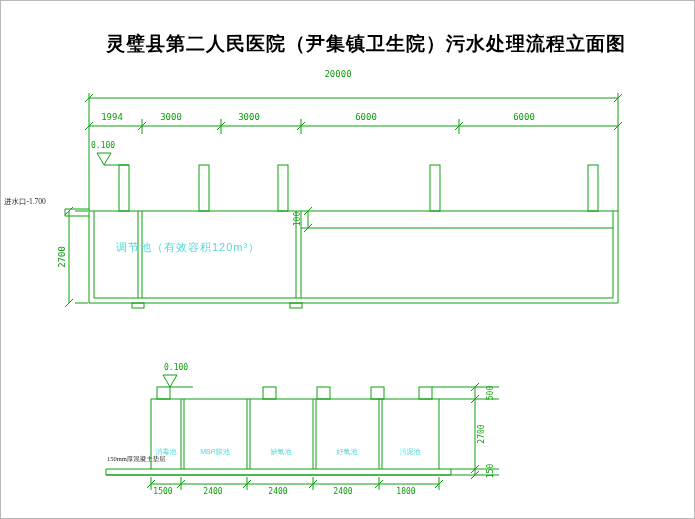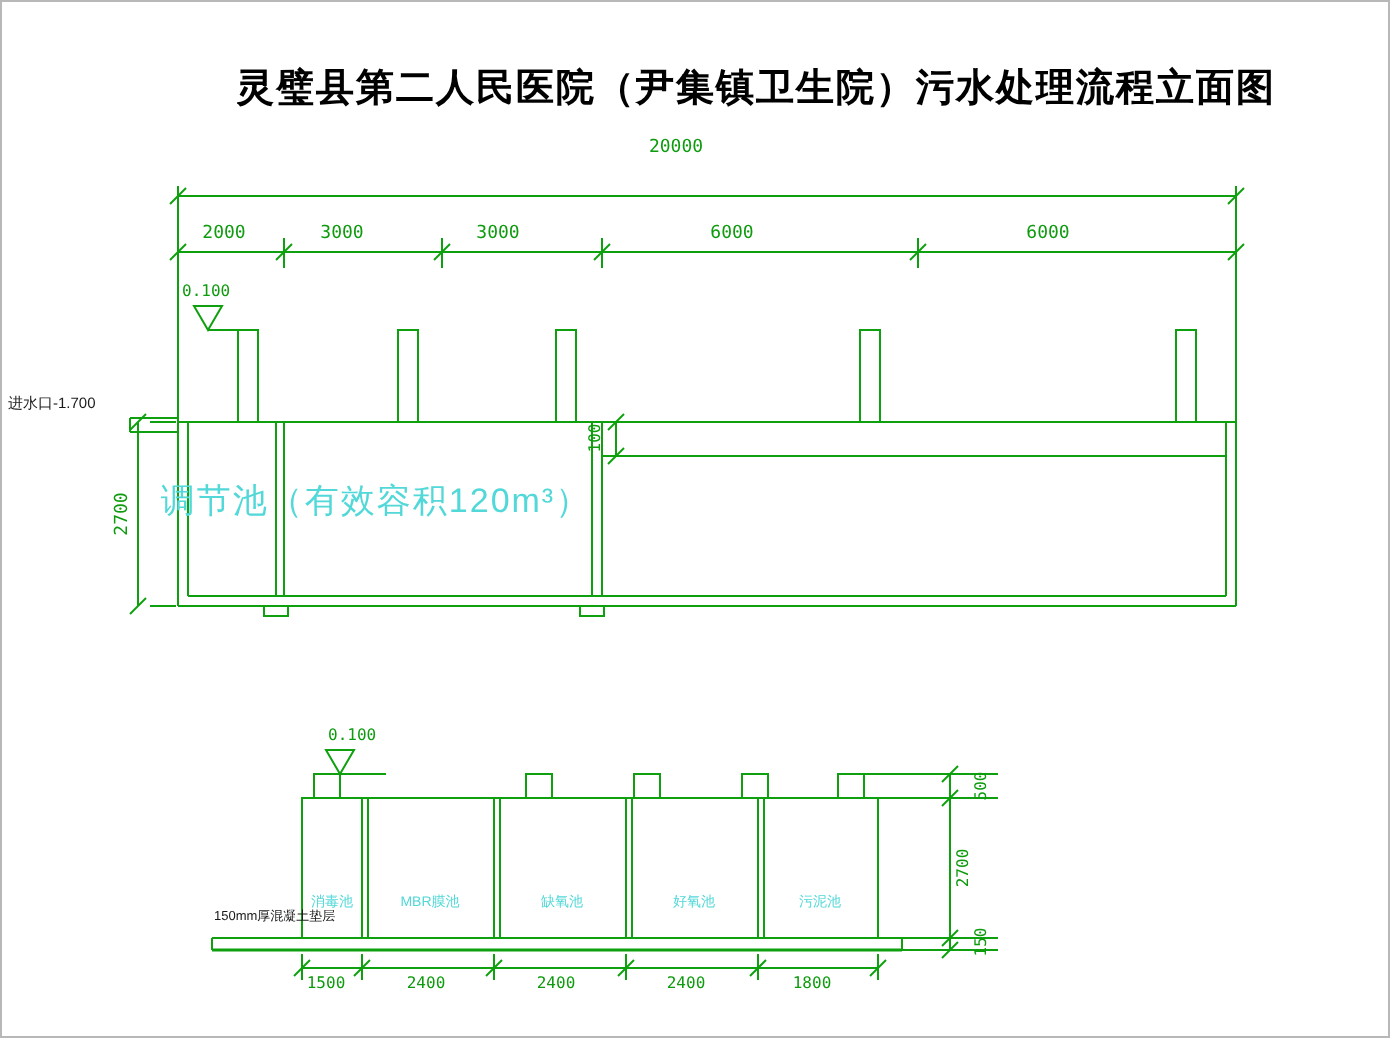--- a/index.html
+++ b/index.html
@@ -8,24 +8,24 @@
          font-family:"Liberation Sans",sans-serif;}
   #linework{position:absolute;left:0;top:0;}
   .lbl{position:absolute;white-space:nowrap;color:#0e9b0e;
        font-family:"DejaVu Sans Mono",monospace;line-height:1;}
   .c{transform:translateX(-50%);}
   .v{transform:translate(-50%,-50%) rotate(-90deg);}
   .f9{font-size:9px;} .f8{font-size:8px;}
   .cyan{position:absolute;white-space:nowrap;color:#52d8d8;
         font-family:"Liberation Sans",sans-serif;line-height:1;letter-spacing:1px;}
   .blk{position:absolute;white-space:nowrap;color:#1a1a1a;
-       font-family:Liberation Sans, sans-serif;line-height:1;}
+       font-family:Liberation Serif, serif;line-height:1;}
   #title{position:absolute;left:365px;top:30px;transform:translateX(-50%);
          font-family:"Liberation Serif",serif;font-weight:bold;font-size:19px;
-         letter-spacing:1px;color:#000;white-space:nowrap;margin-left:12px;}
+         letter-spacing:1px;color:#000;white-space:nowrap;}
 </style>
 </head>
 <body>
 
 <div id="stage">
 
   <svg id="linework" width="695" height="519" viewBox="0 0 695 519" stroke="#0ea00e" fill="none" stroke-width="1">
 
     <g>
       <line x1="88" y1="97" x2="617" y2="97"></line>
@@ -146,32 +146,32 @@
       <line x1="470" y1="390" x2="478" y2="382"></line>
       <line x1="470" y1="402" x2="478" y2="394"></line>
       <line x1="470" y1="472" x2="478" y2="464"></line>
       <line x1="470" y1="478" x2="478" y2="470"></line>
     </g>
   </svg>
 
   <div id="title">灵璧县第二人民医院（尹集镇卫生院）污水处理流程立面图</div>
 
   <span class="lbl f9 c" style="left:337px;top:69px">20000</span>
-  <span class="lbl f9 c" style="left:111px;top:112px">2000</span>
+  <span class="lbl f9 c" style="left:111px;top:112px">1994</span>
   <span class="lbl f9 c" style="left:170px;top:112px">3000</span>
   <span class="lbl f9 c" style="left:248px;top:112px">3000</span>
   <span class="lbl f9 c" style="left:365px;top:112px">6000</span>
   <span class="lbl f9 c" style="left:523px;top:112px">6000</span>
 
   <span class="lbl f8" style="left:90px;top:141px">0.100</span>
   <span class="blk" style="left:3px;top:197px;font-size:7.5px">进水口-1.700</span>
   <span class="lbl f9 v" style="left:61px;top:256px">2700</span>
   <span class="lbl f8 v" style="left:297px;top:218px">100</span>
 
-  <span class="cyan c" style="left:187px;top:241px;font-size:17px">调节池（有效容积120m³）</span>
+  <span class="cyan c" style="left:187px;top:241px;font-size:11px">调节池（有效容积120m³）</span>
 
   <span class="lbl f8" style="left:163px;top:363px">0.100</span>
   <span class="blk" style="left:106px;top:455px;font-size:6.5px">150mm厚混凝土垫层</span>
 
   <span class="cyan c" style="left:165px;top:447px;font-size:7px;letter-spacing:0">消毒池</span>
   <span class="cyan c" style="left:214px;top:447px;font-size:7px;letter-spacing:0">MBR膜池</span>
   <span class="cyan c" style="left:280px;top:447px;font-size:7px;letter-spacing:0">缺氧池</span>
   <span class="cyan c" style="left:346px;top:447px;font-size:7px;letter-spacing:0">好氧池</span>
   <span class="cyan c" style="left:409px;top:447px;font-size:7px;letter-spacing:0">污泥池</span>
 

